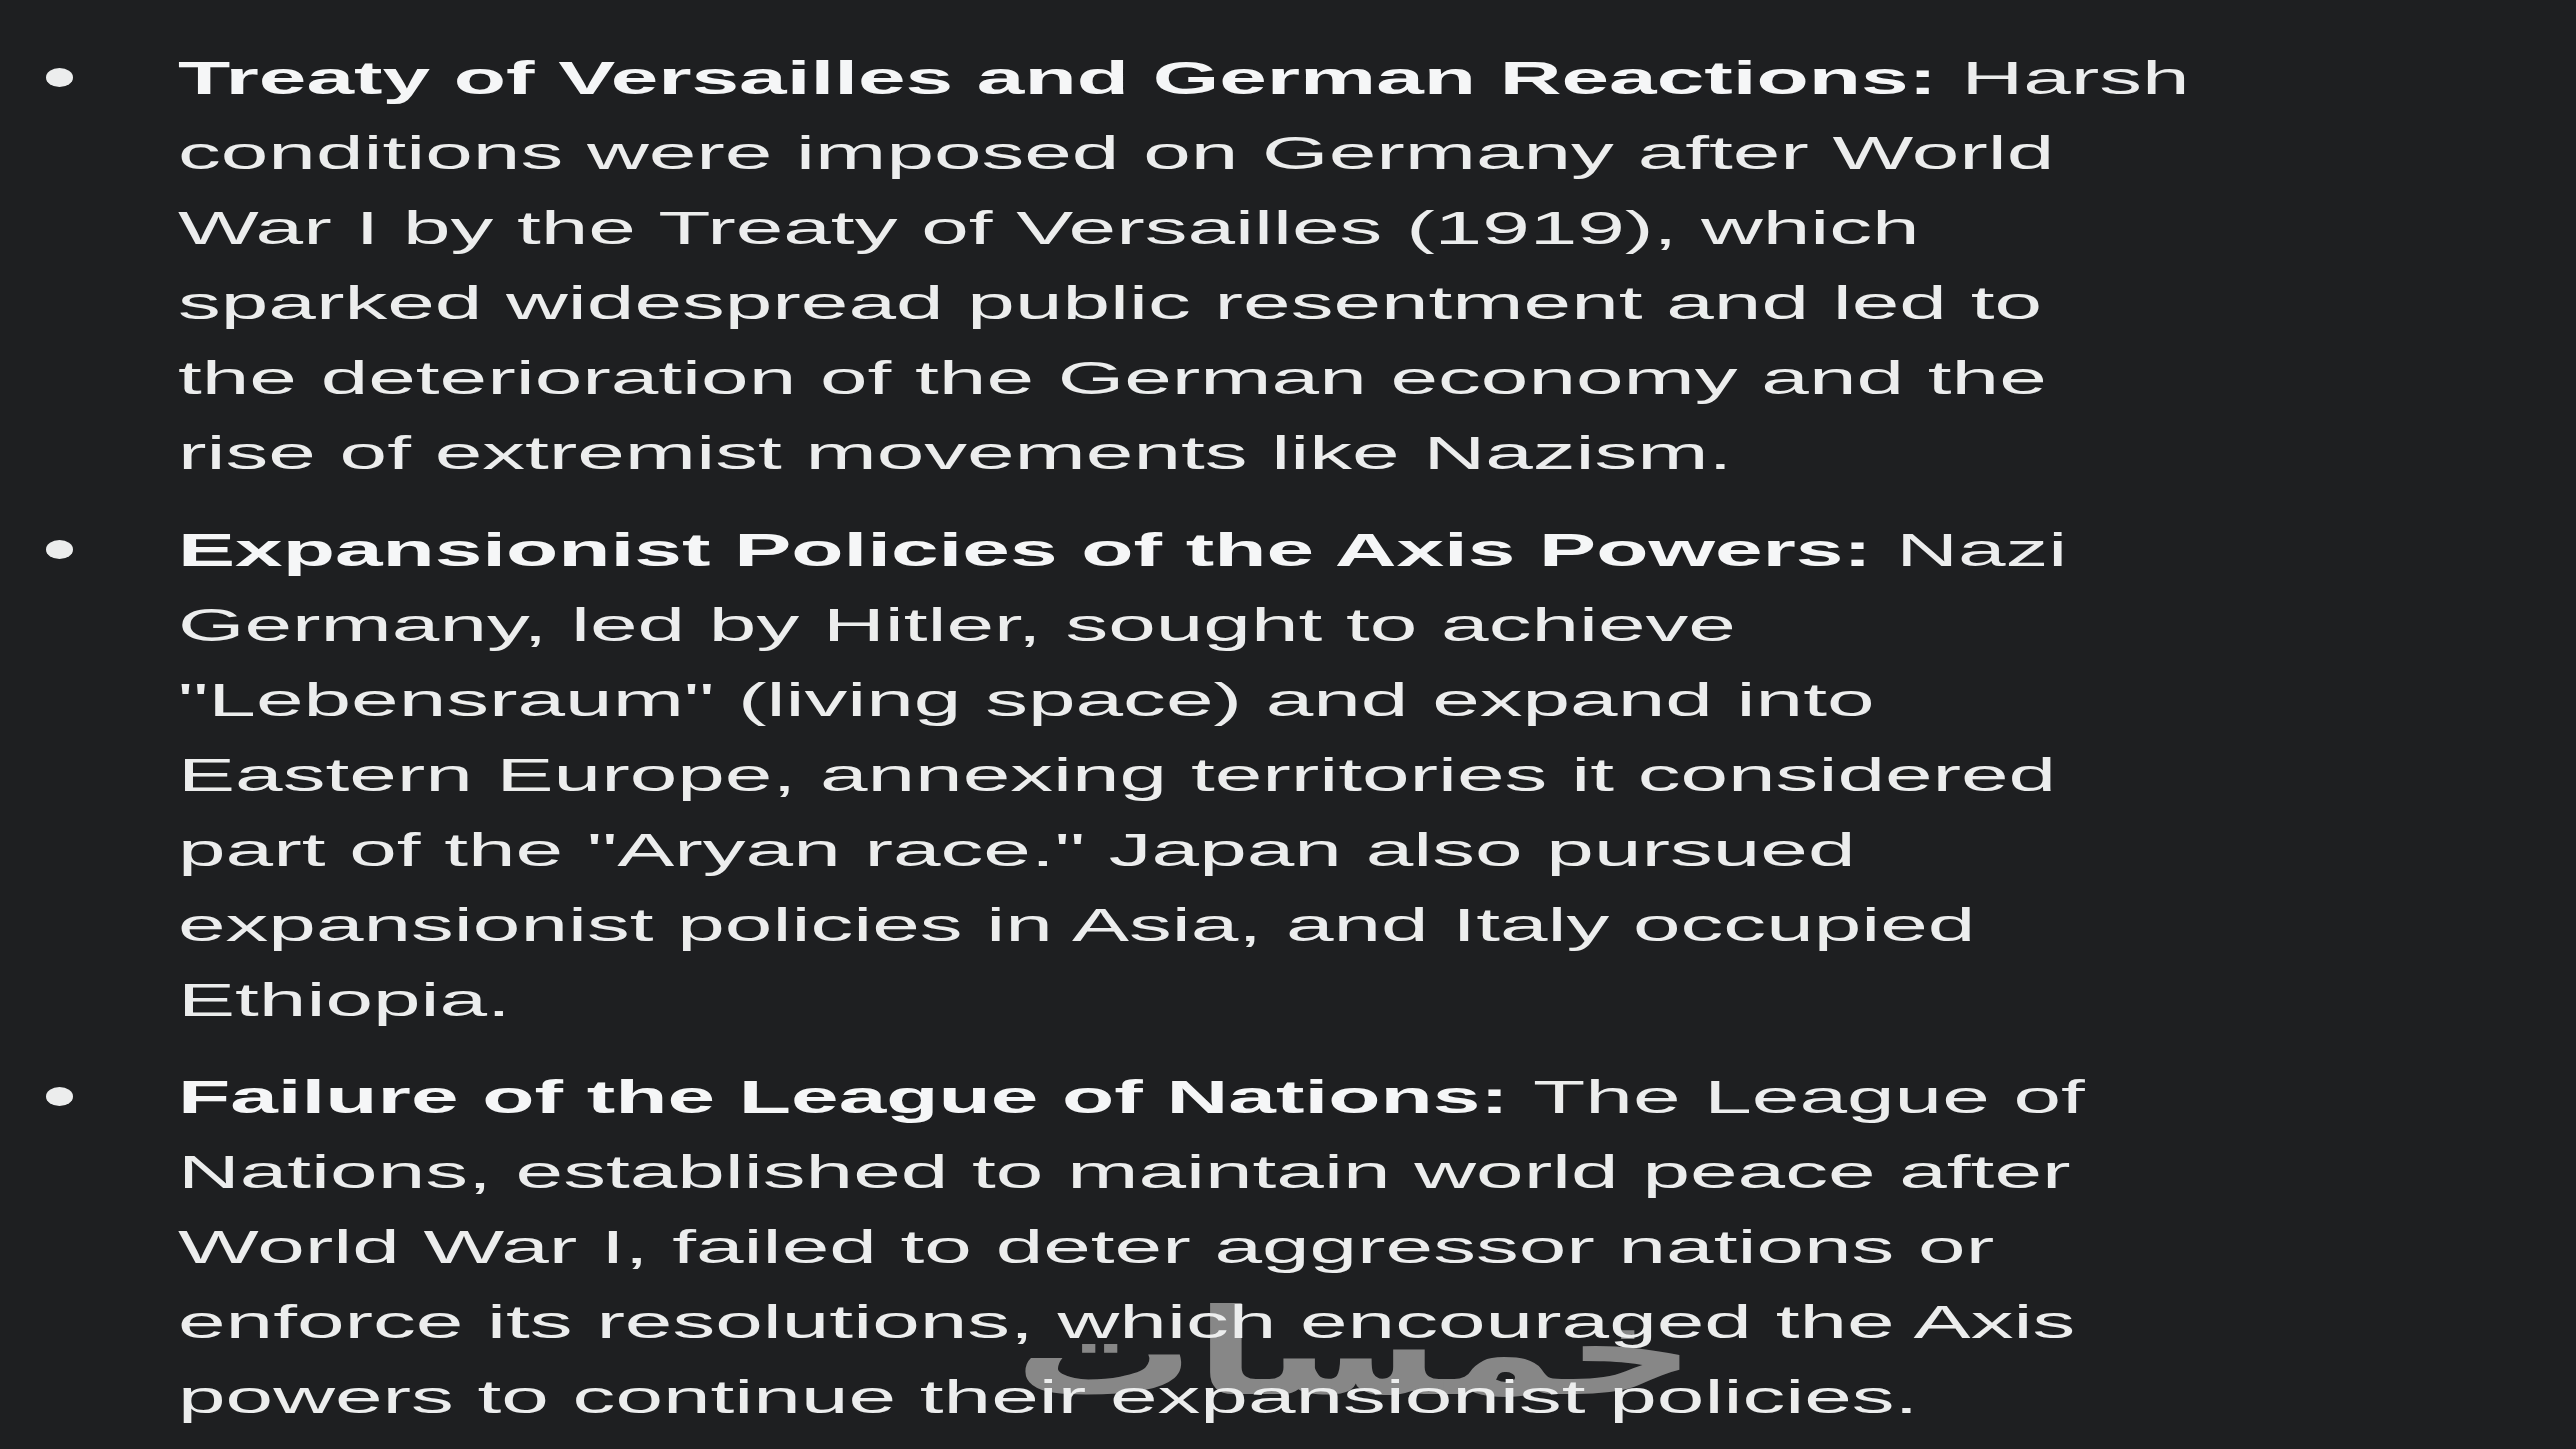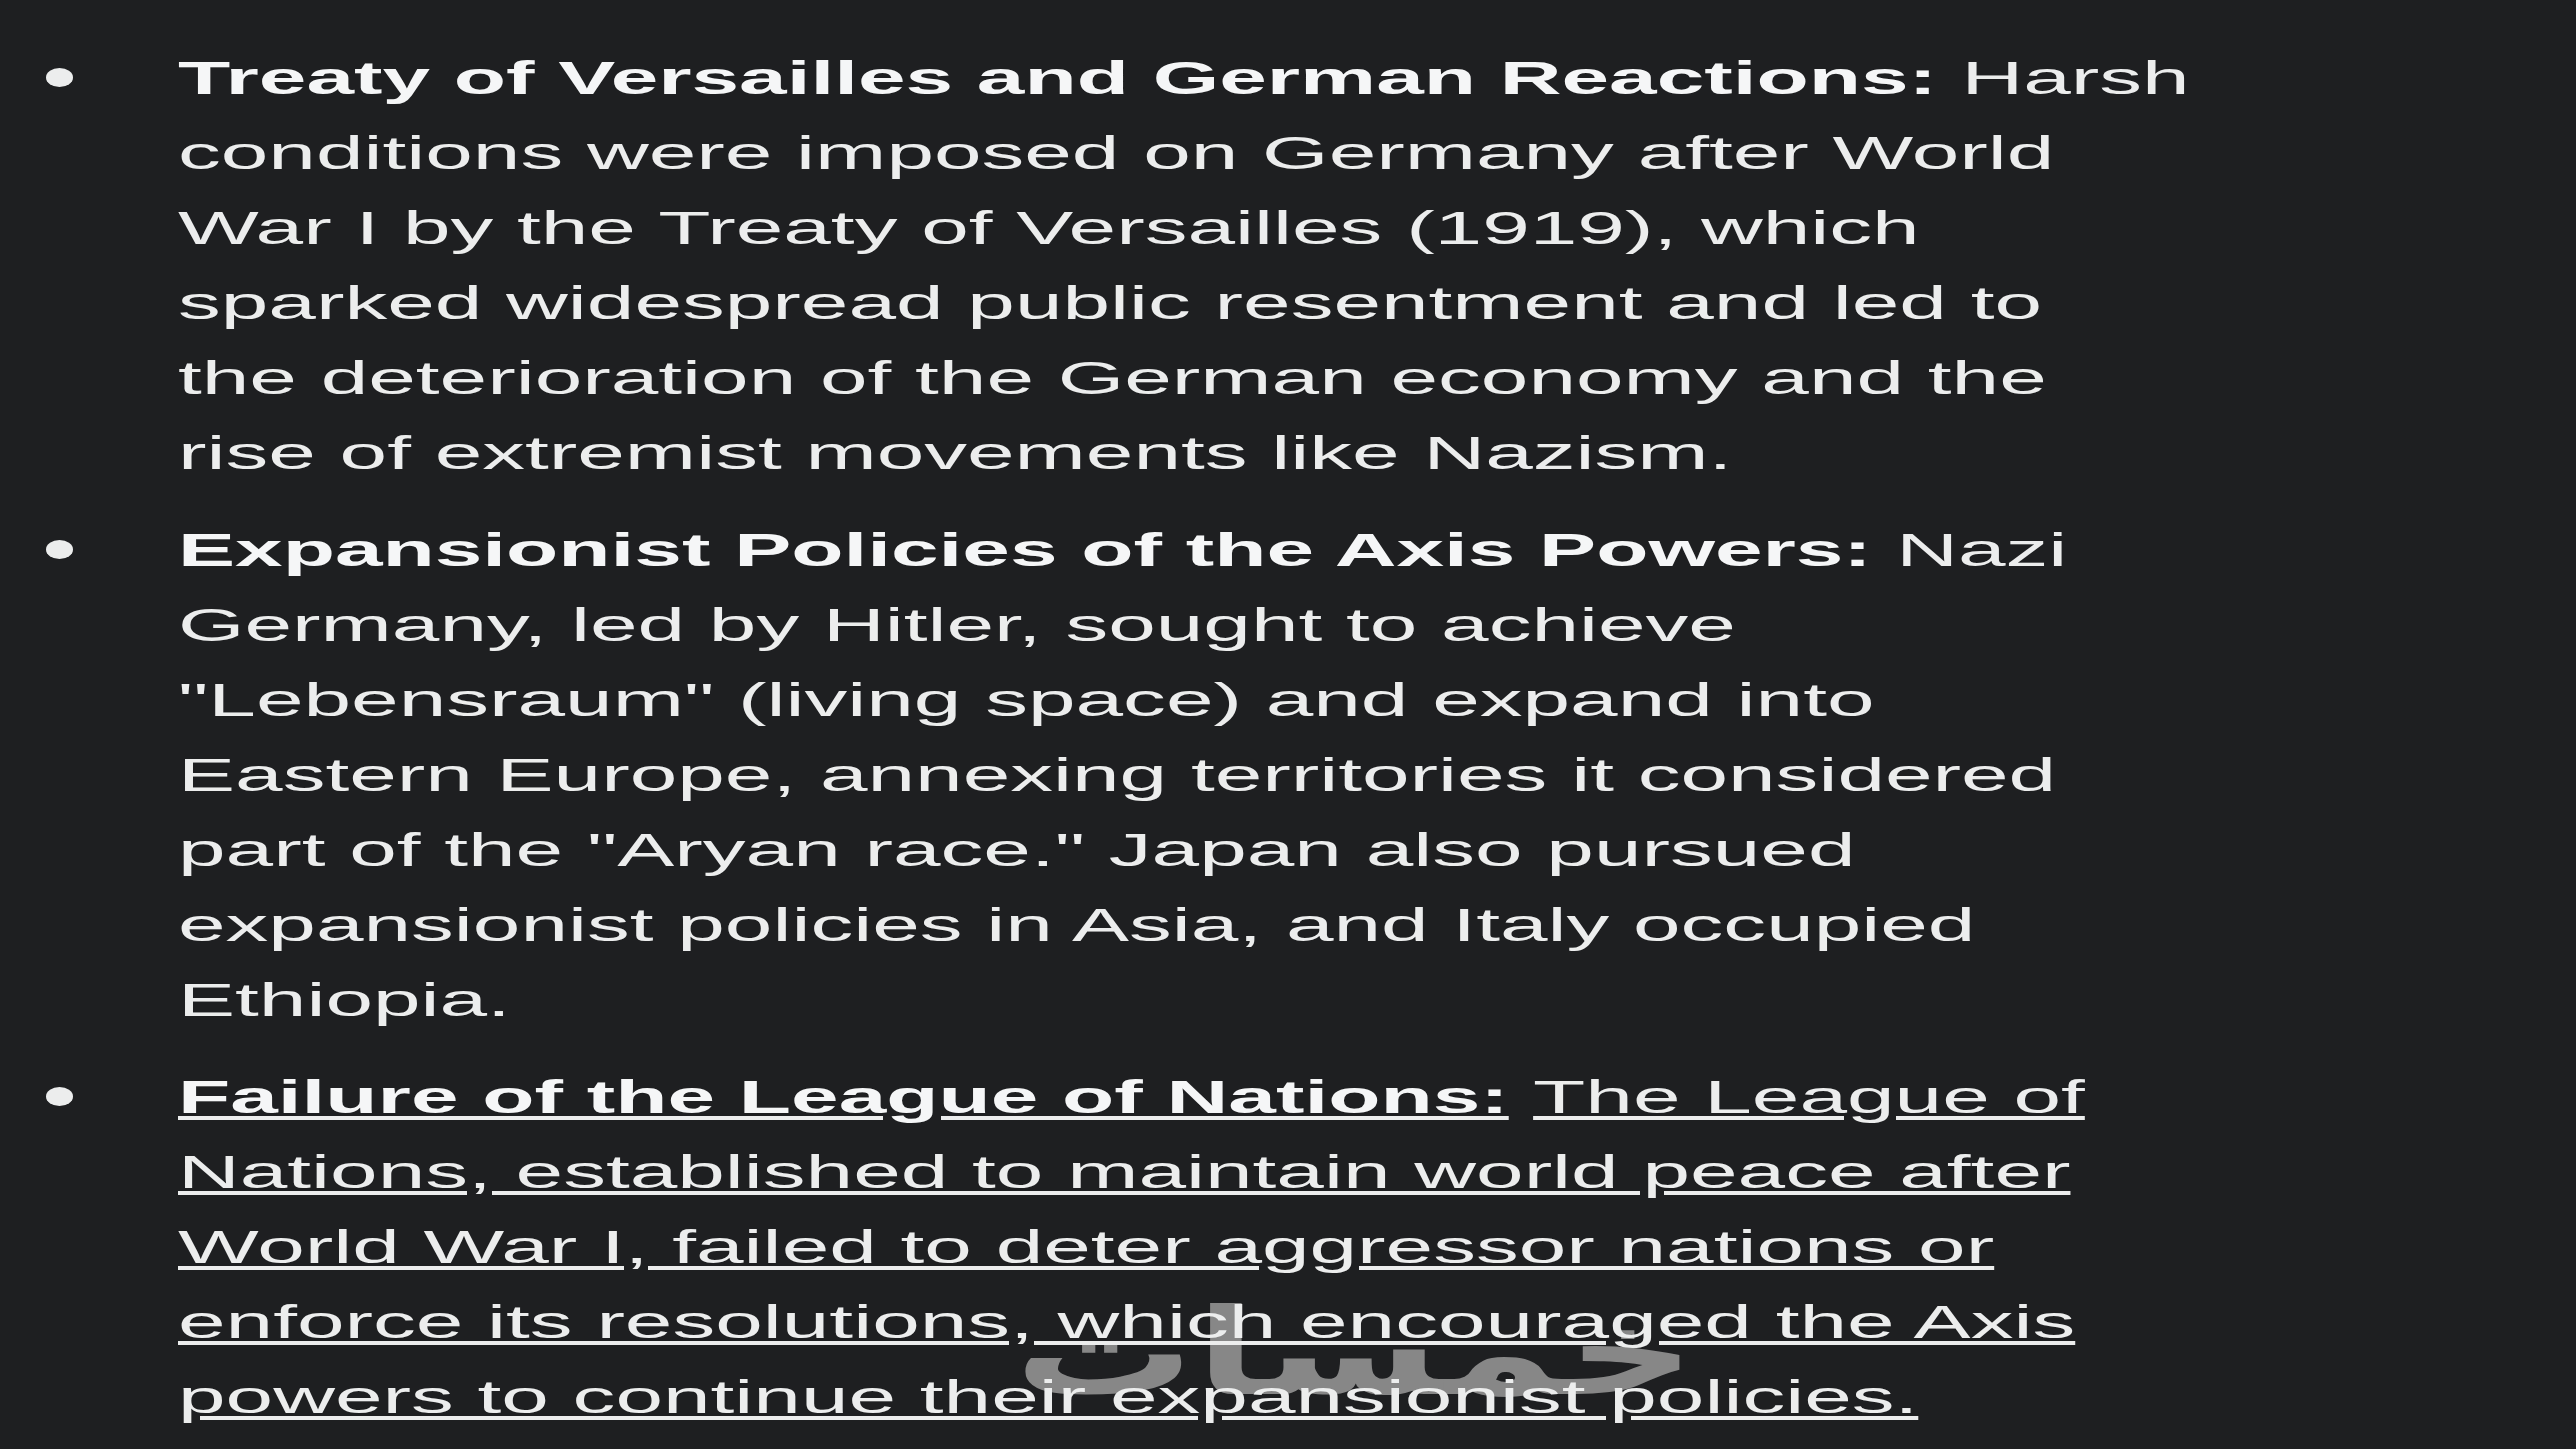--- a/index.html
+++ b/index.html
@@ -42,21 +42,21 @@
     padding: 40px 0 0 178px;
   }
   .bullet {
     position: relative;
     margin: 0 0 22px 0;
     color: #eceded;
     font-size: 47px;
     line-height: 75px;
     font-weight: 400;
   }
-  .bullet:last-child { margin-bottom: 0; text-decoration: underline; }
+  .bullet:last-child { margin-bottom: 0; }
   .dot {
     position: absolute;
     left: -132px;
     top: 28px;
     width: 27px;
     height: 19px;
     border-radius: 50%;
     background: #eceded;
   }
   .line {

